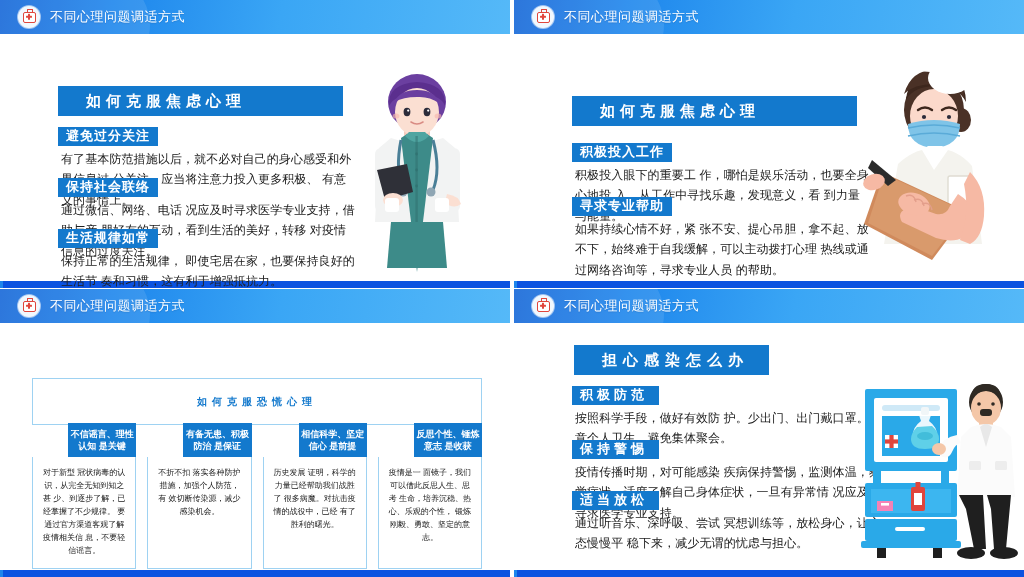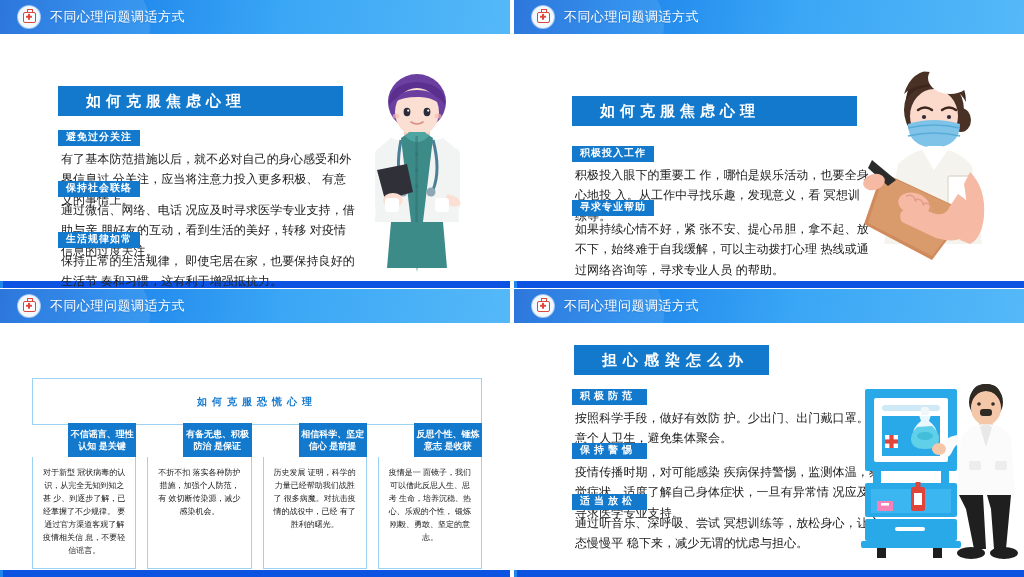--- a/index.html
+++ b/index.html
@@ -108,21 +108,21 @@
   }
   .band.main {
     left:58px; top:52px; width:285px; height:30px;
     font-size:15px; letter-spacing:5px; padding-left:28px;
   }
   .sub-tag {
     display:inline-block;
     background:#1379cd;
     color:#ffffff;
     font-weight:bold;
-    font-size:10px;
+    font-size:13px;
     padding:2.5px 8px 3.5px 8px;
     line-height:1;
     letter-spacing:1px;
     white-space:nowrap;
   }
   .sub-tag.sp { letter-spacing:4px; padding-right:11px;}
   .para {
     color:#202020;
     font-size:12px;
     line-height:1.72;
@@ -249,21 +249,21 @@
           </div>
       </div>
       <div class="hdr-title">不同心理问题调适方式</div>
     </div>
     <div class="body">
       <div class="content">
         <div class="band main" style="left:58px; top:62px;">如何克服焦虑心理</div>
 
         <div class="block" style="left:58px; top:108px; width:300px;">
           <span class="sub-tag">积极投入工作</span>
-          <div class="para">积极投入眼下的重要工 作，哪怕是娱乐活动，也要全身心地投 入。从工作中寻找乐趣，发现意义，看 冥想训练等。</div>
+          <div class="para">积极投入眼下的重要工 作，哪怕是娱乐活动，也要全身心地投 入。从工作中寻找乐趣，发现意义，看 到力量与能量。</div>
         </div>
 
         <div class="block" style="left:58px; top:162px; width:300px;">
           <span class="sub-tag">寻求专业帮助</span>
           <div class="para">如果持续心情不好，紧 张不安、提心吊胆，拿不起、放不下，始终难于自我缓解，可以主动拨打心理 热线或通过网络咨询等，寻求专业人员 的帮助。</div>
         </div>
 
         <div class="illus" style="left:348px; top:20px;">
           <svg width="148" height="212" viewBox="0 0 148 212">
             <ellipse cx="72" cy="56" rx="30" ry="33" fill="#4a3126"></ellipse>

